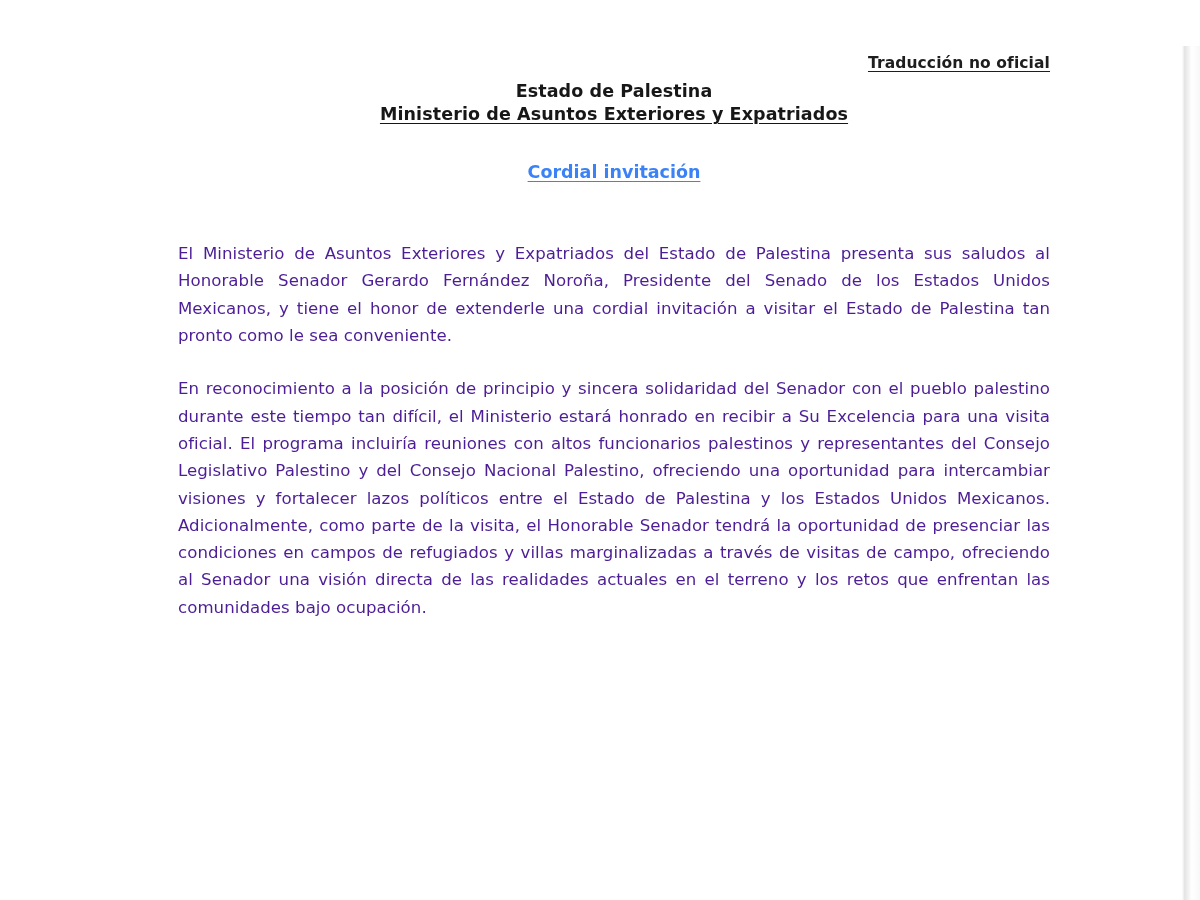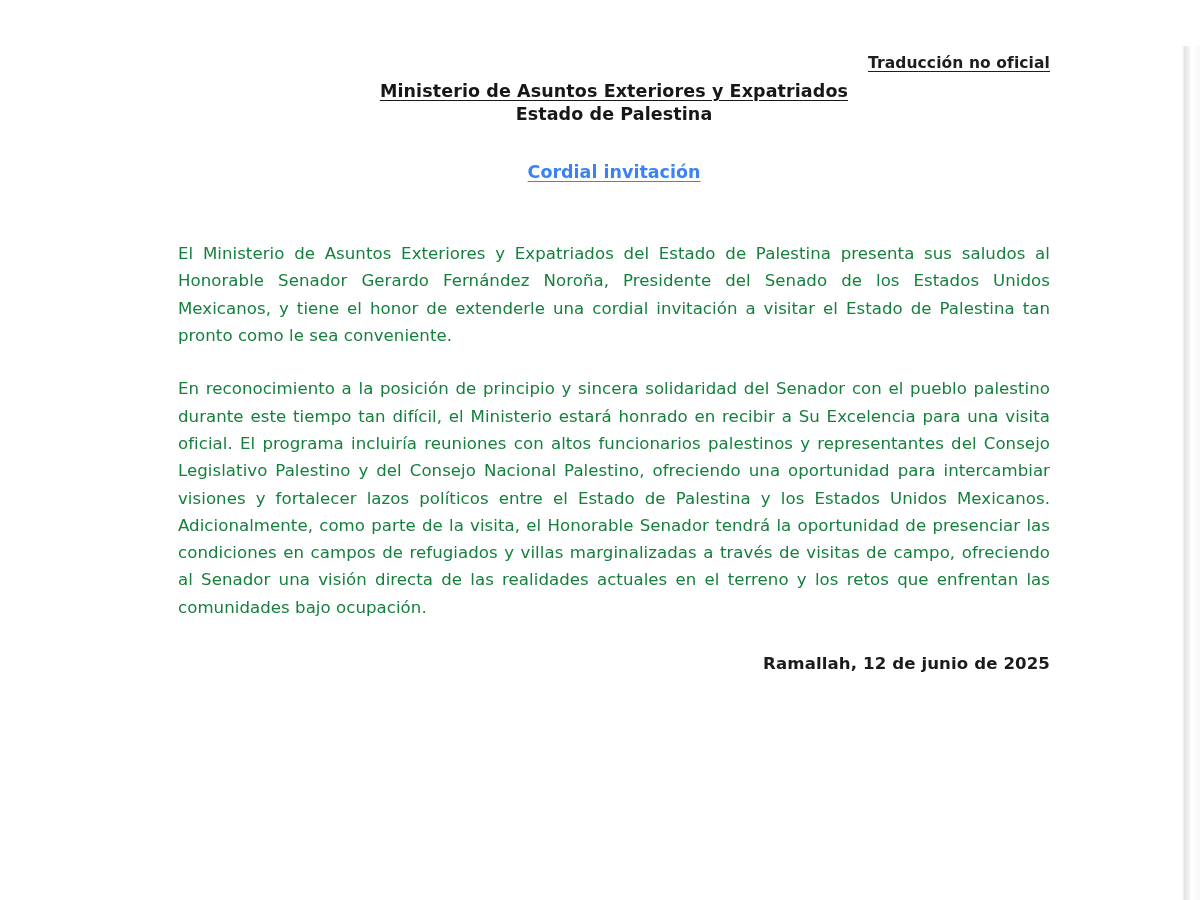--- a/index.html
+++ b/index.html
@@ -99,21 +99,21 @@
   }
 
   .body-block {
     margin-top: 58px;
   }
 
   p.para {
     margin: 0 0 26px 0;
     font-size: 16.6px;
     line-height: 27.3px;
-    color: #15803d;
+    color: #4c1d95;
     text-align: justify;
     text-justify: inter-word;
     letter-spacing: 0.05px;
   }
   p.para:last-of-type {
     margin-bottom: 0;
   }
 
   .date-line {
     margin-top: 33px;
@@ -147,32 +147,31 @@
 
 <div class="page-wrap">
 
   <div class="sheet">
 
     <div class="translation-note">Traducción no oficial</div>
 
     <div class="content">
 
       <div class="doc-header">
+        <div class="line state-name">Estado de Palestina</div>
         <div class="line ministry-name">Ministerio de Asuntos Exteriores y Expatriados</div>
-        <div class="line state-name">Estado de Palestina</div>
       </div>
 
       <div class="invitation-title">Cordial invitación</div>
 
       <div class="body-block">
         <p class="para">El Ministerio de Asuntos Exteriores y Expatriados del Estado de Palestina presenta sus saludos al Honorable Senador Gerardo Fernández Noroña, Presidente del Senado de los Estados Unidos Mexicanos, y tiene el honor de extenderle una cordial invitación a visitar el Estado de Palestina tan pronto como le sea conveniente.</p>
         <p class="para">En reconocimiento a la posición de principio y sincera solidaridad del Senador con el pueblo palestino durante este tiempo tan difícil, el Ministerio estará honrado en recibir a Su Excelencia para una visita oficial. El programa incluiría reuniones con altos funcionarios palestinos y representantes del Consejo Legislativo Palestino y del Consejo Nacional Palestino, ofreciendo una oportunidad para intercambiar visiones y fortalecer lazos políticos entre el Estado de Palestina y los Estados Unidos Mexicanos. Adicionalmente, como parte de la visita, el Honorable Senador tendrá la oportunidad de presenciar las condiciones en campos de refugiados y villas marginalizadas a través de visitas de campo, ofreciendo al Senador una visión directa de las realidades actuales en el terreno y los retos que enfrentan las comunidades bajo ocupación.</p>
       </div>
 
-      <div class="date-line">Ramallah, 12 de junio de 2025</div>
 
     </div>
 
     <div class="footer-clip">
       <span>Ministerio de</span>
     </div>
 
   </div>
 
   <div class="page-edge"></div>

